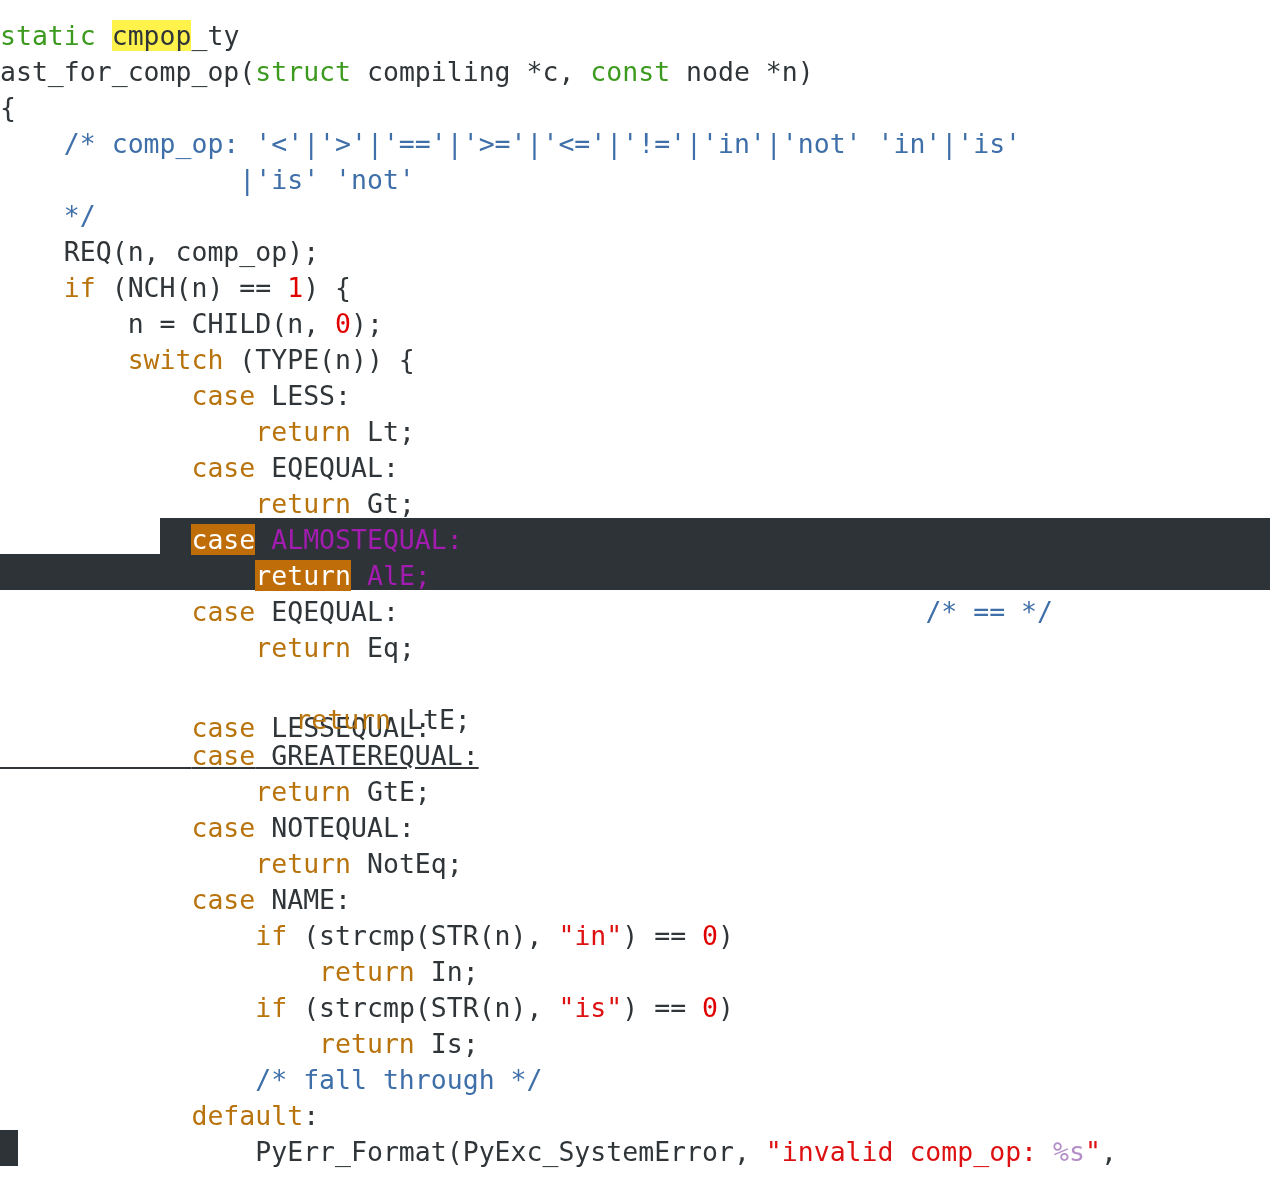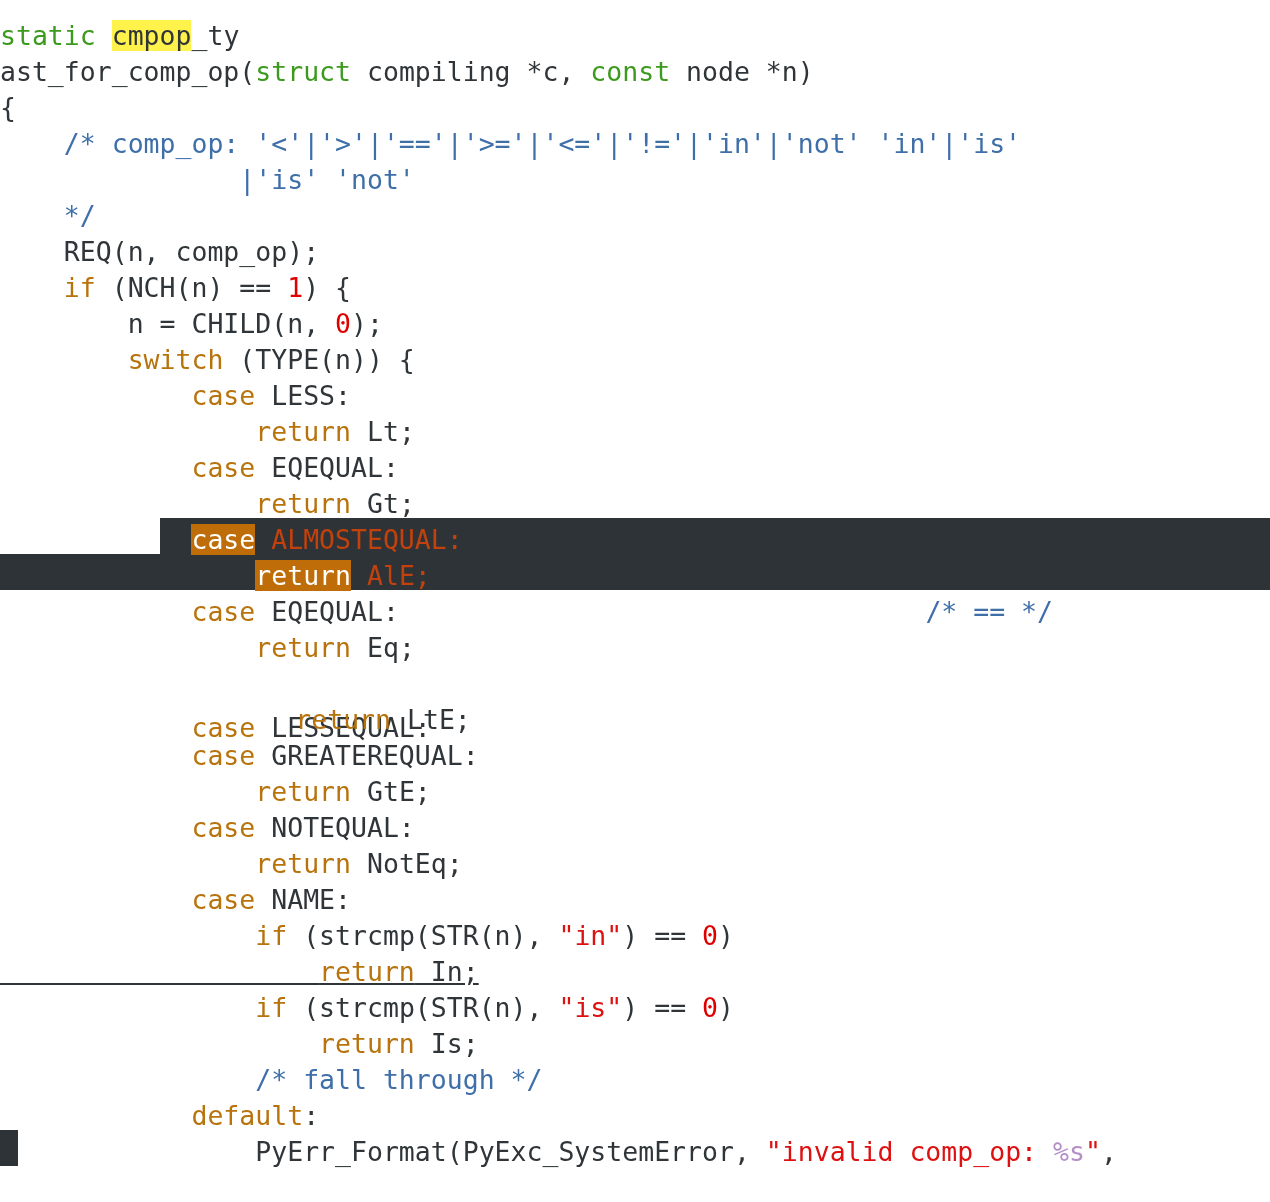--- a/index.html
+++ b/index.html
@@ -59,21 +59,21 @@
   .tok-num      { color: #e00000; }          
 
   
   .match-hl {
     background: #fff24a;
     color: #2f3538;
   }
 
   
   .on-dark { color: #f2f2f2; }
-  .on-dark .tok-plain { color: #c2410c; margin-top: 8px; }
+  .on-dark .tok-plain { color: #a21caf; margin-top: 8px; }
 
   
   .kw-chip {
     background: #bf6d08;
     color: #ffffff;
   }
 </style>
 </head>
 <body>
 
@@ -102,26 +102,26 @@
       <div class="code-line" style="top: 378px;"><span class="tok-plain">            </span><span class="tok-kw">case</span><span class="tok-plain"> LESS:</span></div>
       <div class="code-line" style="top: 414px;"><span class="tok-plain">                </span><span class="tok-kw">return</span><span class="tok-plain"> Lt;</span></div>
       <div class="code-line" style="top: 450px;"><span class="tok-plain">            </span><span class="tok-kw">case</span><span class="tok-plain"> EQEQUAL:</span></div>
       <div class="code-line" style="top: 486px;"><span class="tok-plain">                </span><span class="tok-kw">return</span><span class="tok-plain"> Gt;</span></div>
       <div class="code-line on-dark" style="top: 522px;"><span class="tok-plain">            </span><span class="kw-chip">case</span><span class="tok-plain"> ALMOSTEQUAL:</span></div>
       <div class="code-line on-dark" style="top: 558px;"><span class="tok-plain">                </span><span class="kw-chip">return</span><span class="tok-plain"> AlE;</span></div>
       <div class="code-line" style="top: 594px;"><span class="tok-plain">            </span><span class="tok-kw">case</span><span class="tok-plain"> EQEQUAL:                                 </span><span class="tok-comment">/* == */</span></div>
       <div class="code-line" style="top: 630px;"><span class="tok-plain">                </span><span class="tok-kw">return</span><span class="tok-plain"> Eq;</span></div>
       <div class="code-line" style="top: 666px; margin-top: 44px;"><span class="tok-plain">            </span><span class="tok-kw">case</span><span class="tok-plain"> LESSEQUAL:</span></div>
       <div class="code-line" style="top: 702px; margin-left: 40px;"><span class="tok-plain">                </span><span class="tok-kw">return</span><span class="tok-plain"> LtE;</span></div>
-      <div class="code-line" style="top: 738px;"><span class="tok-plain">            </span><span class="tok-kw">case</span><span class="tok-plain"> GREATEREQUAL:</span></div>
+      <div class="code-line" style="top: 738px; text-decoration: underline;"><span class="tok-plain">            </span><span class="tok-kw">case</span><span class="tok-plain"> GREATEREQUAL:</span></div>
       <div class="code-line" style="top: 774px;"><span class="tok-plain">                </span><span class="tok-kw">return</span><span class="tok-plain"> GtE;</span></div>
       <div class="code-line" style="top: 810px;"><span class="tok-plain">            </span><span class="tok-kw">case</span><span class="tok-plain"> NOTEQUAL:</span></div>
       <div class="code-line" style="top: 846px;"><span class="tok-plain">                </span><span class="tok-kw">return</span><span class="tok-plain"> NotEq;</span></div>
       <div class="code-line" style="top: 882px;"><span class="tok-plain">            </span><span class="tok-kw">case</span><span class="tok-plain"> NAME:</span></div>
       <div class="code-line" style="top: 918px;"><span class="tok-plain">                </span><span class="tok-kw">if</span><span class="tok-plain"> (strcmp(STR(n), </span><span class="tok-string">"in"</span><span class="tok-plain">) == </span><span class="tok-num">0</span><span class="tok-plain">)</span></div>
-      <div class="code-line" style="top: 954px; text-decoration: underline;"><span class="tok-plain">                    </span><span class="tok-kw">return</span><span class="tok-plain"> In;</span></div>
+      <div class="code-line" style="top: 954px;"><span class="tok-plain">                    </span><span class="tok-kw">return</span><span class="tok-plain"> In;</span></div>
       <div class="code-line" style="top: 990px;"><span class="tok-plain">                </span><span class="tok-kw">if</span><span class="tok-plain"> (strcmp(STR(n), </span><span class="tok-string">"is"</span><span class="tok-plain">) == </span><span class="tok-num">0</span><span class="tok-plain">)</span></div>
       <div class="code-line" style="top: 1026px;"><span class="tok-plain">                    </span><span class="tok-kw">return</span><span class="tok-plain"> Is;</span></div>
       <div class="code-line" style="top: 1062px;"><span class="tok-plain">                </span><span class="tok-comment">/* fall through */</span></div>
       <div class="code-line" style="top: 1098px;"><span class="tok-plain">            </span><span class="tok-kw">default</span><span class="tok-plain">:</span></div>
       <div class="code-line" style="top: 1134px;"><span class="tok-plain">                PyErr_Format(PyExc_SystemError, </span><span class="tok-string">"invalid comp_op: </span><span class="tok-fmt">%s</span><span class="tok-string">"</span><span class="tok-plain">,</span></div>
     </div>
 </div>
 
 </body></html>

